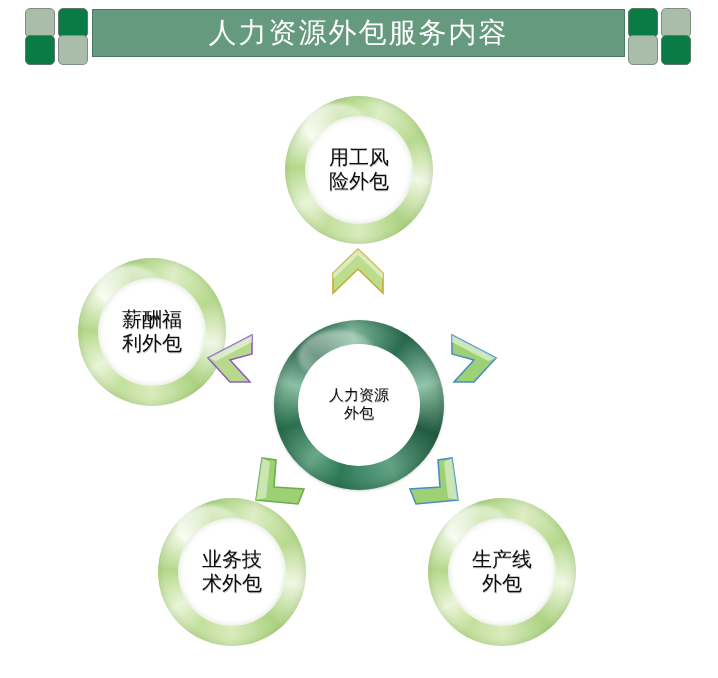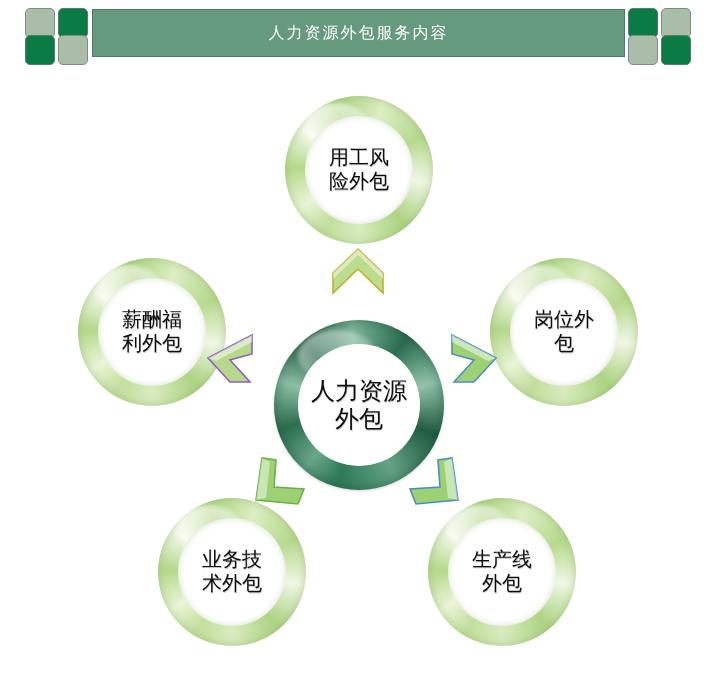--- a/index.html
+++ b/index.html
@@ -41,21 +41,21 @@
     height: 48px;
     background: #669a7e;
     border: 1px solid #4a7a62;
     box-sizing: border-box;
     display: flex;
     align-items: center;
     justify-content: center;
   }
   #title-text {
     color: #ffffff;
-    font-size: 16px;
+    font-size: 28px;
     letter-spacing: 2px;
     font-family: "Liberation Serif", "DejaVu Serif", serif;
     white-space: nowrap;
   }
 
   
   #diagram {
     position: absolute;
     left: 0;
     top: 78px;
@@ -156,21 +156,21 @@
     width: 46%;
     height: 30%;
     border-radius: 50%;
     background: linear-gradient(150deg, rgba(255,255,255,0.55), rgba(255,255,255,0));
     filter: blur(2px);
     pointer-events: none;
   }
   #node-center .hole {
     left: 24px; top: 24px; right: 24px; bottom: 24px;
   }
-  #node-center .label { font-size: 24px; }
+  #node-center .label { font-size: 15px; }
 
   
   #node-top    { left: 285px; top: 18px; }
   #node-right  { left: 490px; top: 180px; }
   #node-bottom-right { left: 428px; top: 420px; }
   #node-bottom-left  { left: 158px; top: 420px; }
   #node-left   { left: 78px;  top: 180px; }
   #node-center { left: 274px; top: 242px; }
 
   
@@ -244,28 +244,20 @@
 
   <div class="node node-outer" id="node-top">
     <div class="ring"></div>
     <div class="hole"></div>
     <div class="label">
       <div>用工风</div>
       <div>险外包</div>
     </div>
   </div>
 
-  <div class="node node-outer" id="node-right">
-    <div class="ring"></div>
-    <div class="hole"></div>
-    <div class="label">
-      <div>岗位外</div>
-      <div>包</div>
-    </div>
-  </div>
 
   <div class="node node-outer" id="node-bottom-right">
     <div class="ring"></div>
     <div class="hole"></div>
     <div class="label">
       <div>生产线</div>
       <div>外包</div>
     </div>
   </div>
 

